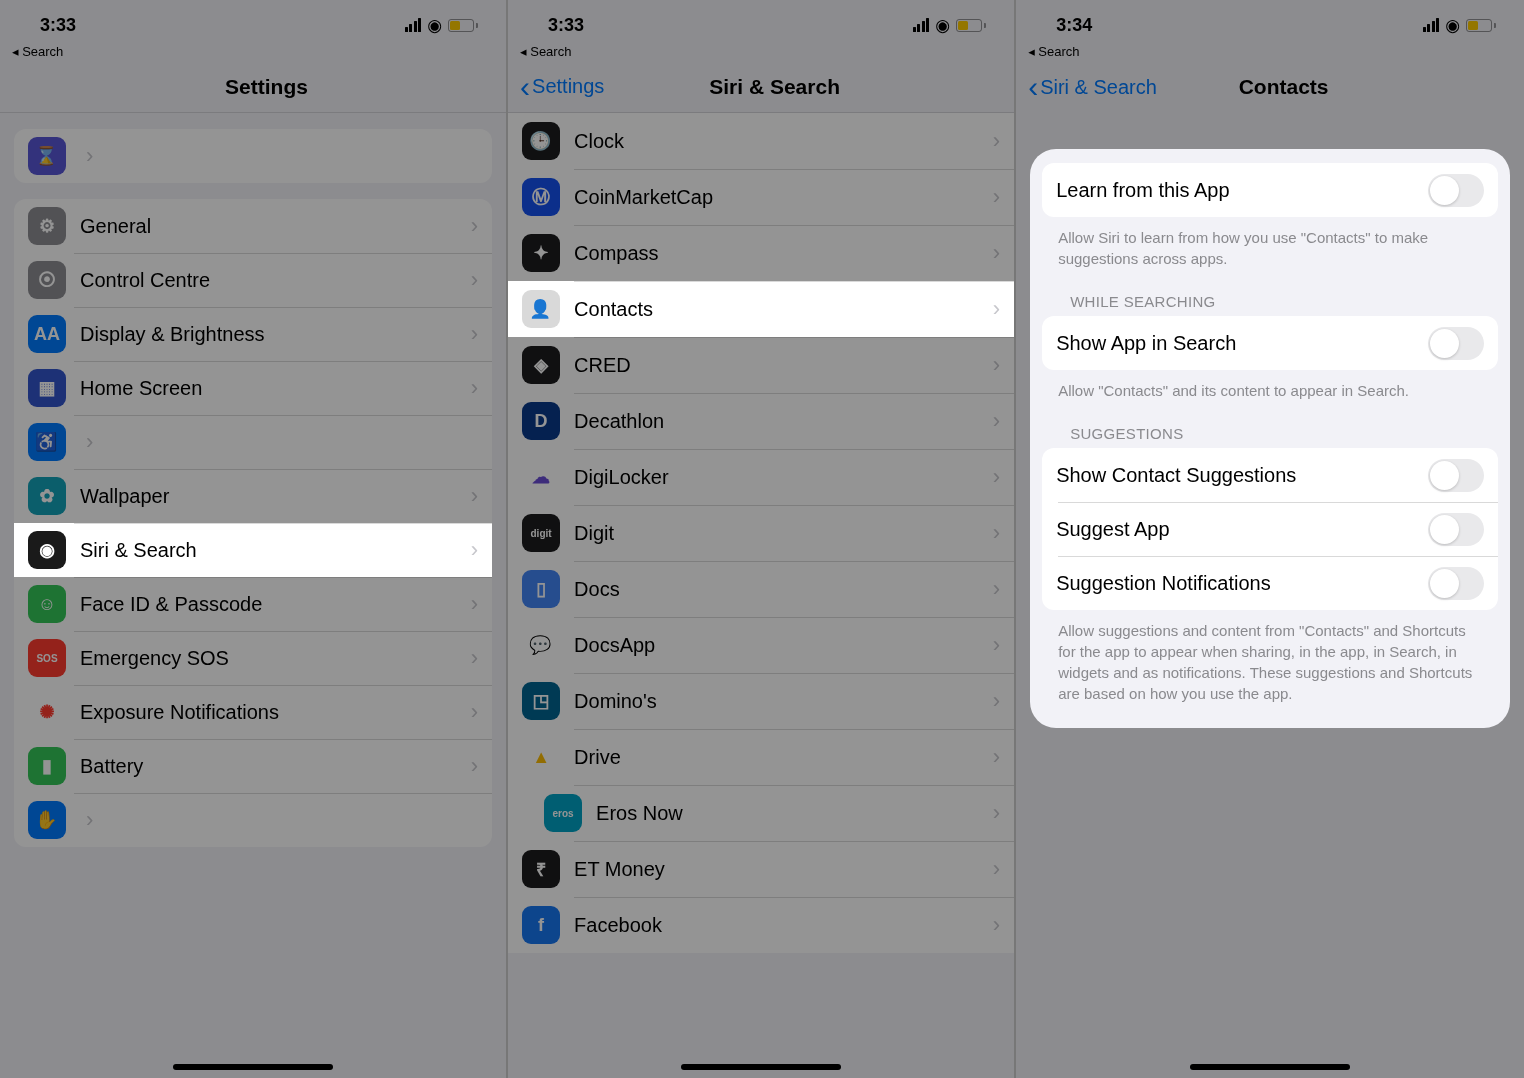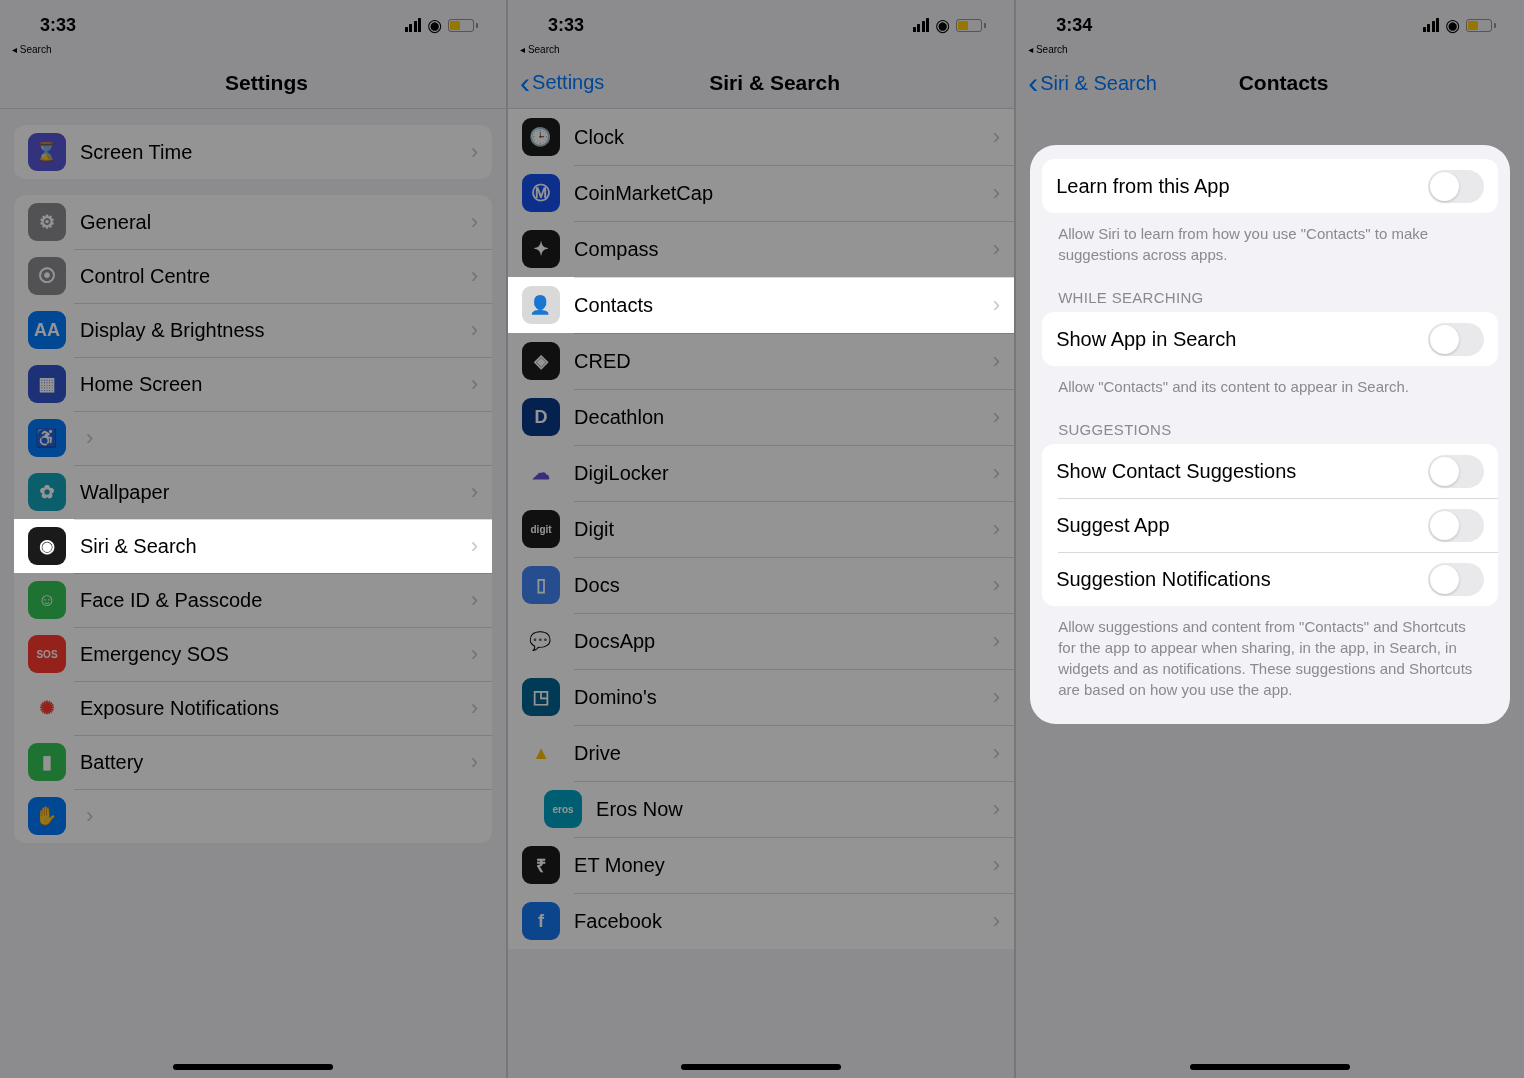--- a/index.html
+++ b/index.html
@@ -36,21 +36,21 @@
   .status-bar {
     display: flex;
     justify-content: space-between;
     align-items: center;
     padding: 10px 28px 4px 40px;
     height: 44px;
   }
   .status-time { font-weight: 600; font-size: 18px; }
   .status-icons { display: flex; gap: 6px; align-items: center; font-size: 16px;}
   .back-app {
-    font-size: 10px;
+    font-size: 13px;
     color: #000;
     padding: 0 0 2px 12px;
   }
   .nav-bar {
     height: 52px;
     display: flex;
     align-items: center;
     justify-content: center;
     position: relative;
     border-bottom: 0.5px solid rgba(0,0,0,0.12);
@@ -125,20 +125,21 @@
     top: 2px;
     left: 2px;
     box-shadow: 0 1px 3px rgba(0,0,0,0.2);
   }
   .section-header {
     font-size: 15px;
     color: #8a8a8e;
     text-transform: uppercase;
     letter-spacing: 0.3px;
     padding: 20px 28px 6px 28px;
+    margin-left: 12px;
   }
   .section-footer {
     font-size: 15px;
     color: #8a8a8e;
     line-height: 1.4;
     padding: 10px 28px 4px 28px;
   }
   .highlight {
     position: relative;
     z-index: 10;
@@ -186,21 +187,20 @@
       </span>
     </div>
     <div class="back-app">◂ Search</div>
     <div class="nav-bar">
       <span class="nav-title">Settings</span>
     </div>
     <div class="content">
       <div class="group" id="s1g0">
           <div class="row">
             <div class="row-icon" style="background: rgb(88, 86, 214); font-size: 18px;">⌛</div>
-            <span class="row-label">Screen Time</span>
             <span class="chevron">›</span>
           </div>
         </div>
       <div class="group" id="s1g1">
           <div class="row">
             <div class="row-icon" style="background: rgb(142, 142, 147); font-size: 18px;">⚙</div>
             <span class="row-label">General</span>
             <span class="chevron">›</span>
           </div>
           <div class="row">

